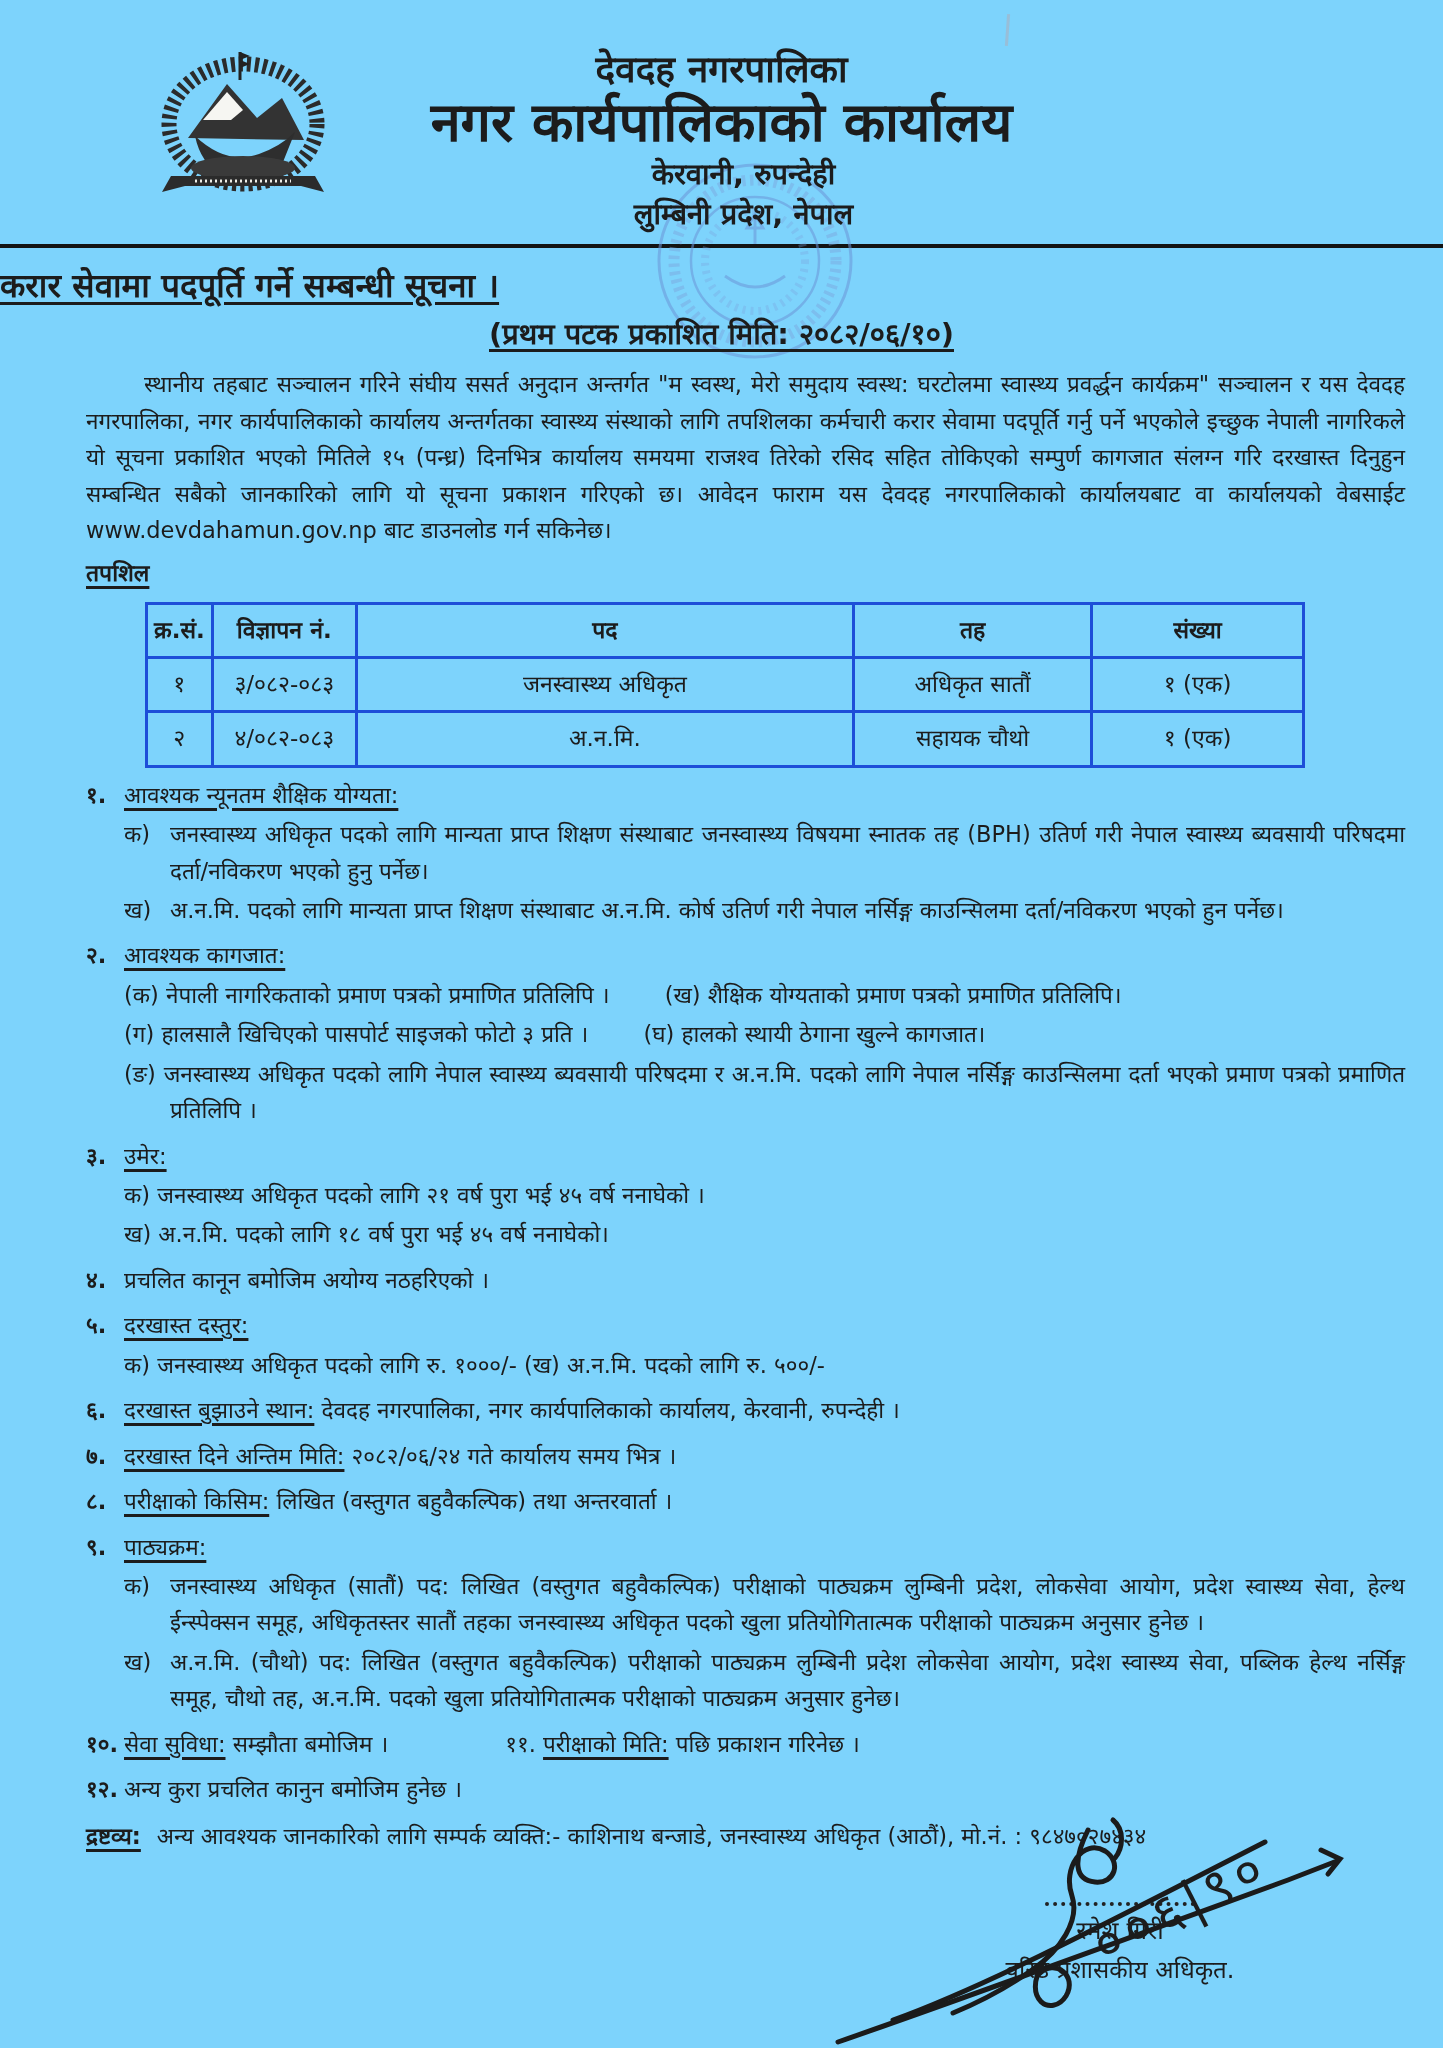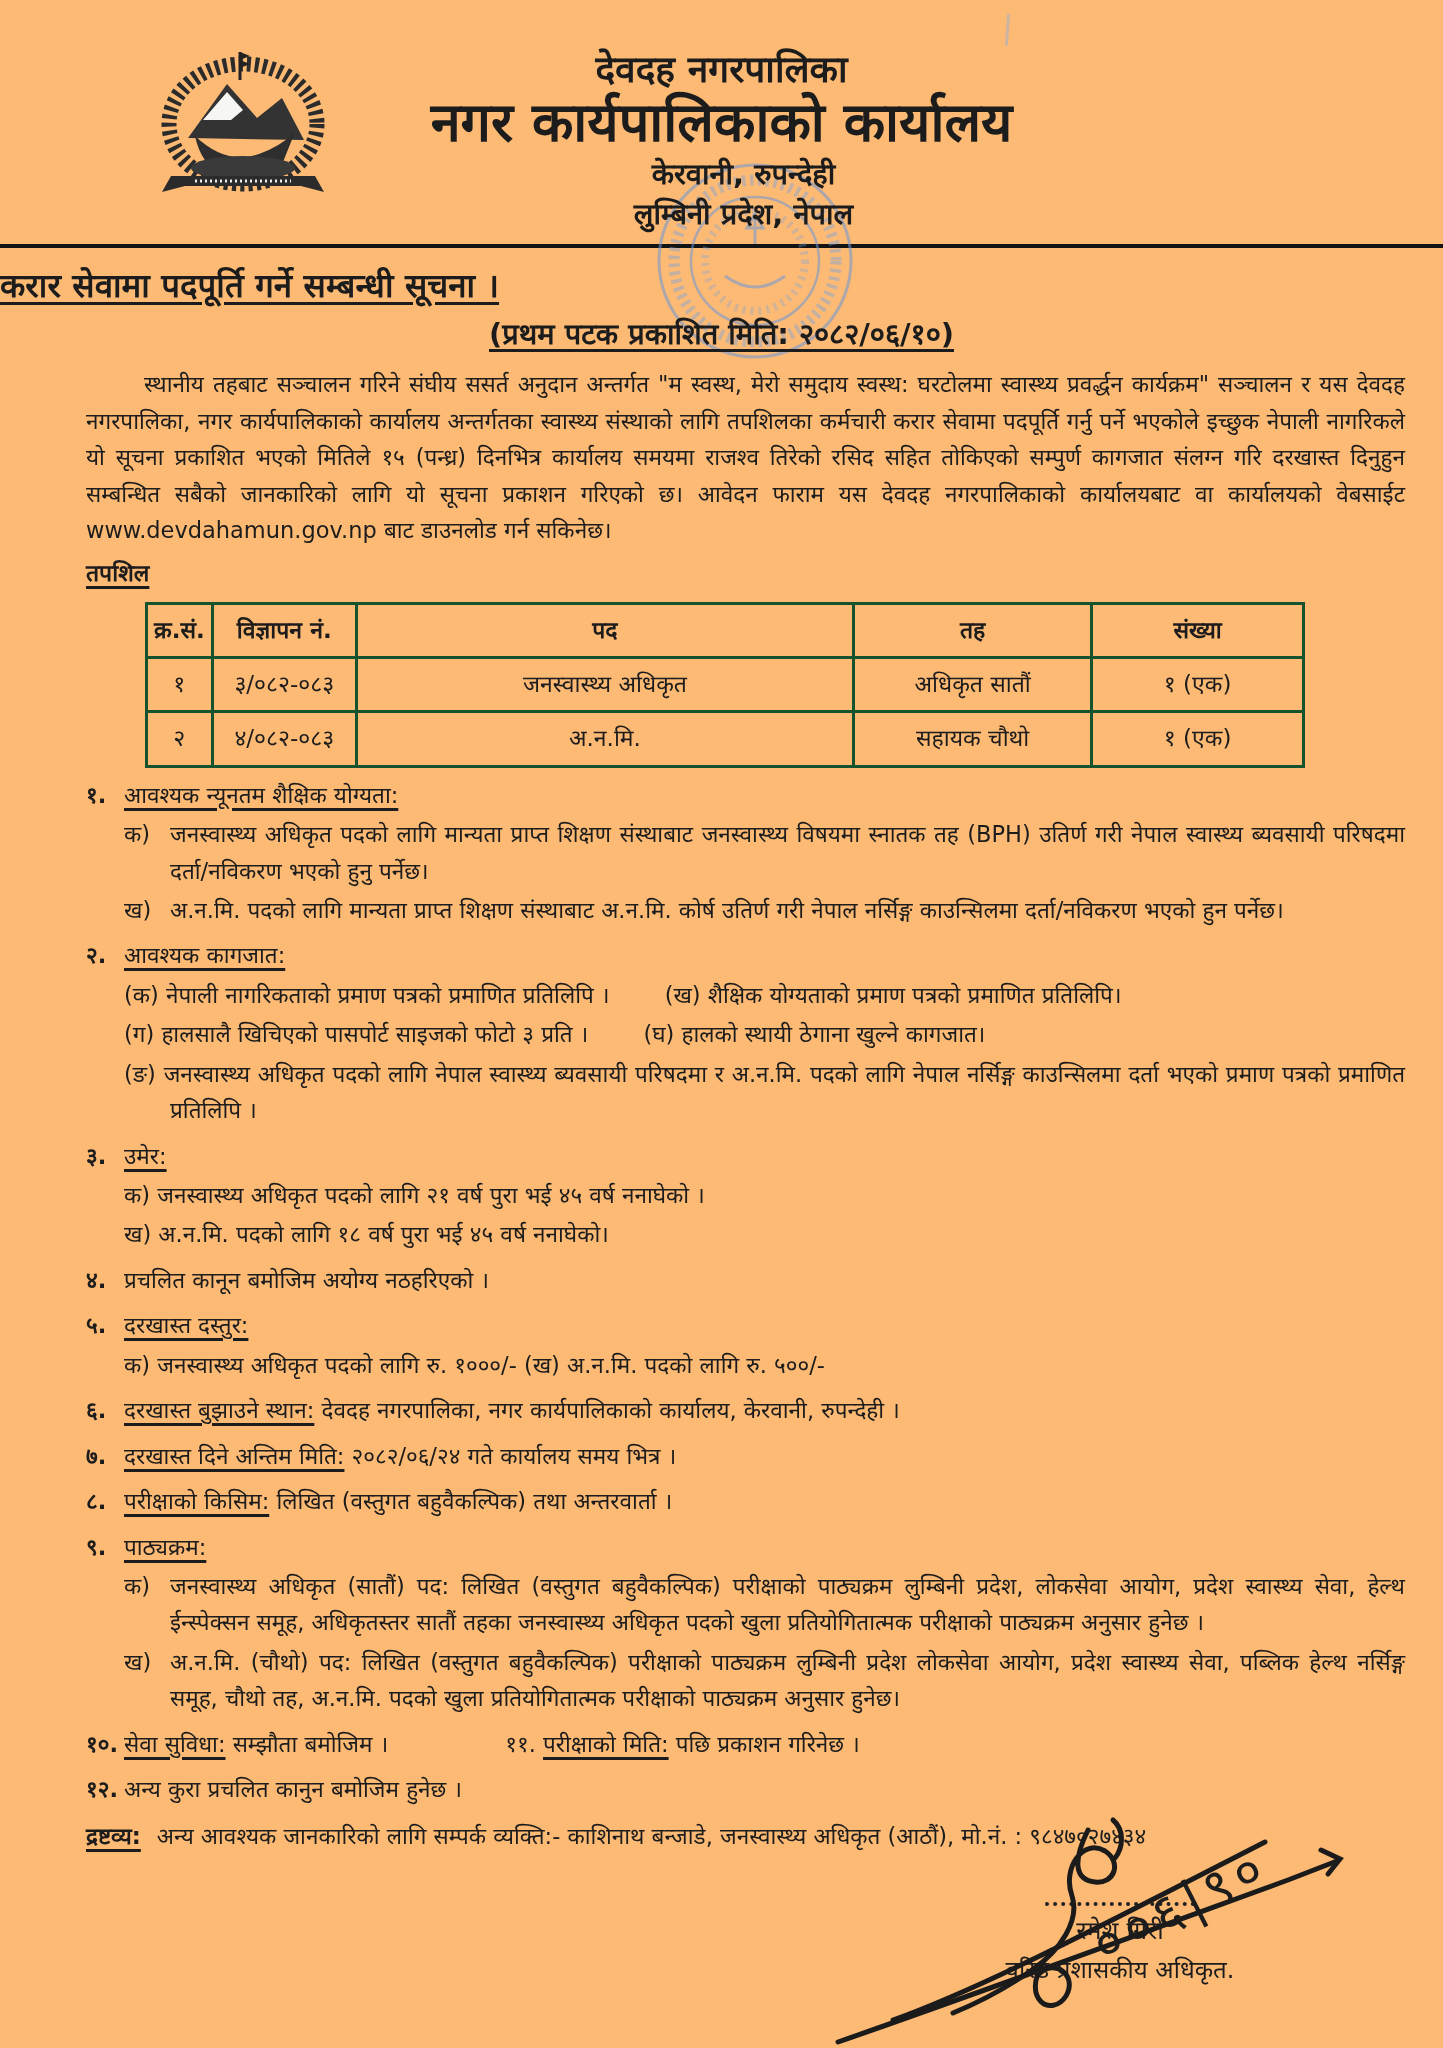--- a/index.html
+++ b/index.html
@@ -1,41 +1,41 @@
 <!DOCTYPE html>
 <html><head>
 <meta charset="utf-8">
 <style>
   html,body{margin:0;padding:0;background:#e8e8e6;}
   .page{
     position:relative;
     width:1443px;height:2048px;
     margin:0 auto;
-    background:#fdba74;
+    background:#7dd3fc;
     font-family:"DejaVu Sans", sans-serif;
     color:#1c1c1c;
     overflow:hidden;
   }
   
   .header{position:relative;text-align:center;padding-top:50px;z-index:2;}
   .logo{position:absolute;left:143px;top:40px;z-index:2;}
   .stamp{position:absolute;left:652px;top:158px;z-index:1;opacity:.55;}
   .org1{font-size:37px;font-weight:700;line-height:1.1;}
   .org2{font-size:54px;font-weight:700;line-height:1.18;}
   .addr{font-size:29px;font-weight:700;line-height:1.38;position:relative;z-index:2;margin-left:44px;}
   .rule{height:4px;background:#131313;margin-top:10px;width:100%;}
   .title-line{margin-top:14px;text-align:left;font-size:33px;font-weight:700;position:relative;z-index:2;}
   .subtitle-line{margin-top:6px;text-align:center;font-size:29px;font-weight:700;position:relative;z-index:2;}
   .uline{text-decoration:underline;text-underline-offset:5px;text-decoration-thickness:2.5px;}
   
   .content{padding:14px 38px 0 86px;font-size:22.5px;line-height:1.62;}
   .intro{text-align:justify;text-indent:58px;margin:0;}
   .tapasil{font-weight:700;font-size:23px;margin-top:6px;display:inline-block;}
   table.vac{border-collapse:collapse;margin:10px 0 0 59px;width:1160px;font-size:23px;}
-  table.vac th,table.vac td{border:3px solid #14532d;text-align:center;padding:7px 6px;height:31px;}
+  table.vac th,table.vac td{border:3px solid #1d4ed8;text-align:center;padding:7px 6px;height:31px;}
   table.vac th{font-weight:700;}
   
   .sec{display:flex;margin-top:9px;}
   .sec-num{min-width:38px;font-weight:700;flex:none;}
   .sec-body{flex:1;}
   .sec-head{font-weight:400;text-align:center;}
   .sub{display:flex;margin-top:3px;}
   .sub-label{min-width:46px;flex:none;}
   .sub-text{flex:1;text-align:justify;}
   .docrow{margin-top:3px;}

